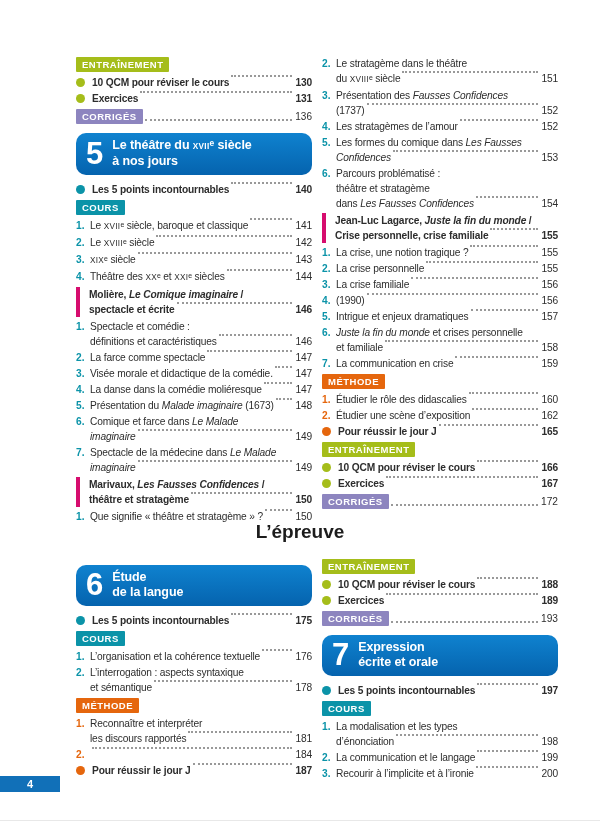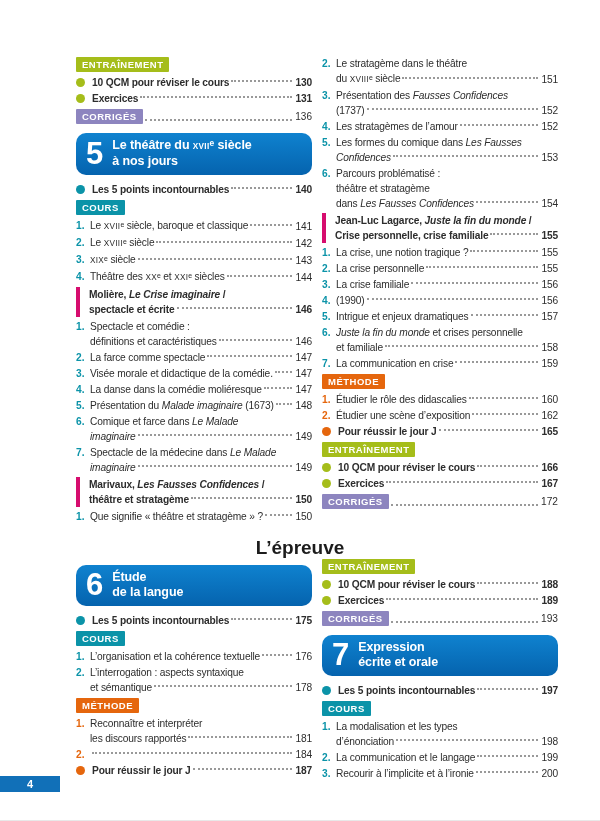--- a/index.html
+++ b/index.html
@@ -3,26 +3,26 @@
 <meta charset="utf-8">
 <style>
   html,body{margin:0;padding:0;background:#e8e8e8;}
   .sheet{position:relative;width:600px;height:820px;background:#ffffff;overflow:hidden;
          font-family:"Liberation Sans",sans-serif;color:#2d2d2d;}
   .col{position:absolute;width:236px;}
   #col-top-left{left:76px;top:54px;}
   #col-top-right{left:322px;top:56px;}
   #col-bottom-left{left:76px;top:556px;}
   #col-bottom-right{left:322px;top:556px;}
-  .mid-heading{position:absolute;top:521px;left:0;right:0;margin:16px;text-align:center;
+  .mid-heading{position:absolute;top:521px;left:0;right:0;margin:0;text-align:center;
                font-size:19px;font-weight:bold;color:#1c1c1c;}
   .entry{position:relative;margin:0 0 1px 0;}
   .line,.lastline{line-height:15px;font-size:10.2px;letter-spacing:-0.15px;}
   .line{white-space:nowrap;}
-  .lastline{display:flex;align-items:center;}
+  .lastline{display:flex;align-items:flex-start;}
   .txt{white-space:nowrap;}
   .dots{flex:1;min-width:4px;border-bottom:2px dotted var(--dots);margin:0 3px 3px 2px;}
   .pg{flex:none;}
   .num-entry{padding-left:14px;}
   .num{position:absolute;left:0;top:0;font-weight:bold;font-size:10.2px;line-height:15px;}
   .num-teal{color:var(--teal);} .num-orange{color:var(--orange);}
   .bullet-entry{padding-left:16px;font-weight:bold;}
   .bullet{position:absolute;left:0;top:3px;width:9px;height:9px;border-radius:50%;}
   .b-green{background:var(--green);} .b-teal{background:var(--teal);} .b-orange{background:var(--orange);}
   .work-entry{border-left:4px solid var(--pink);padding-left:9px;font-weight:bold;margin:2px 0 2px 0;}
@@ -113,21 +113,21 @@
       </div>
       <div class="entry num-entry">
         <span class="num num-teal">4.</span>
         <div class="lastline">
           <span class="txt">Théâtre des <span class="sc">xx</span>ᵉ et <span class="sc">xxi</span>ᵉ siècles</span>
           <span class="dots"></span>
           <span class="pg">144</span>
         </div>
       </div>
       <div class="entry work-entry">
-        <div class="line">Molière, <i>Le Crise imaginaire</i> /</div>
+        <div class="line">Molière, <i>Le Comique imaginaire</i> /</div>
         <div class="lastline">
           <span class="txt">spectacle et écrite</span>
           <span class="dots"></span>
           <span class="pg">146</span>
         </div>
       </div>
       <div class="entry num-entry">
         <span class="num num-teal">1.</span>
         <div class="line">Spectacle et comédie :</div>
         <div class="lastline">

